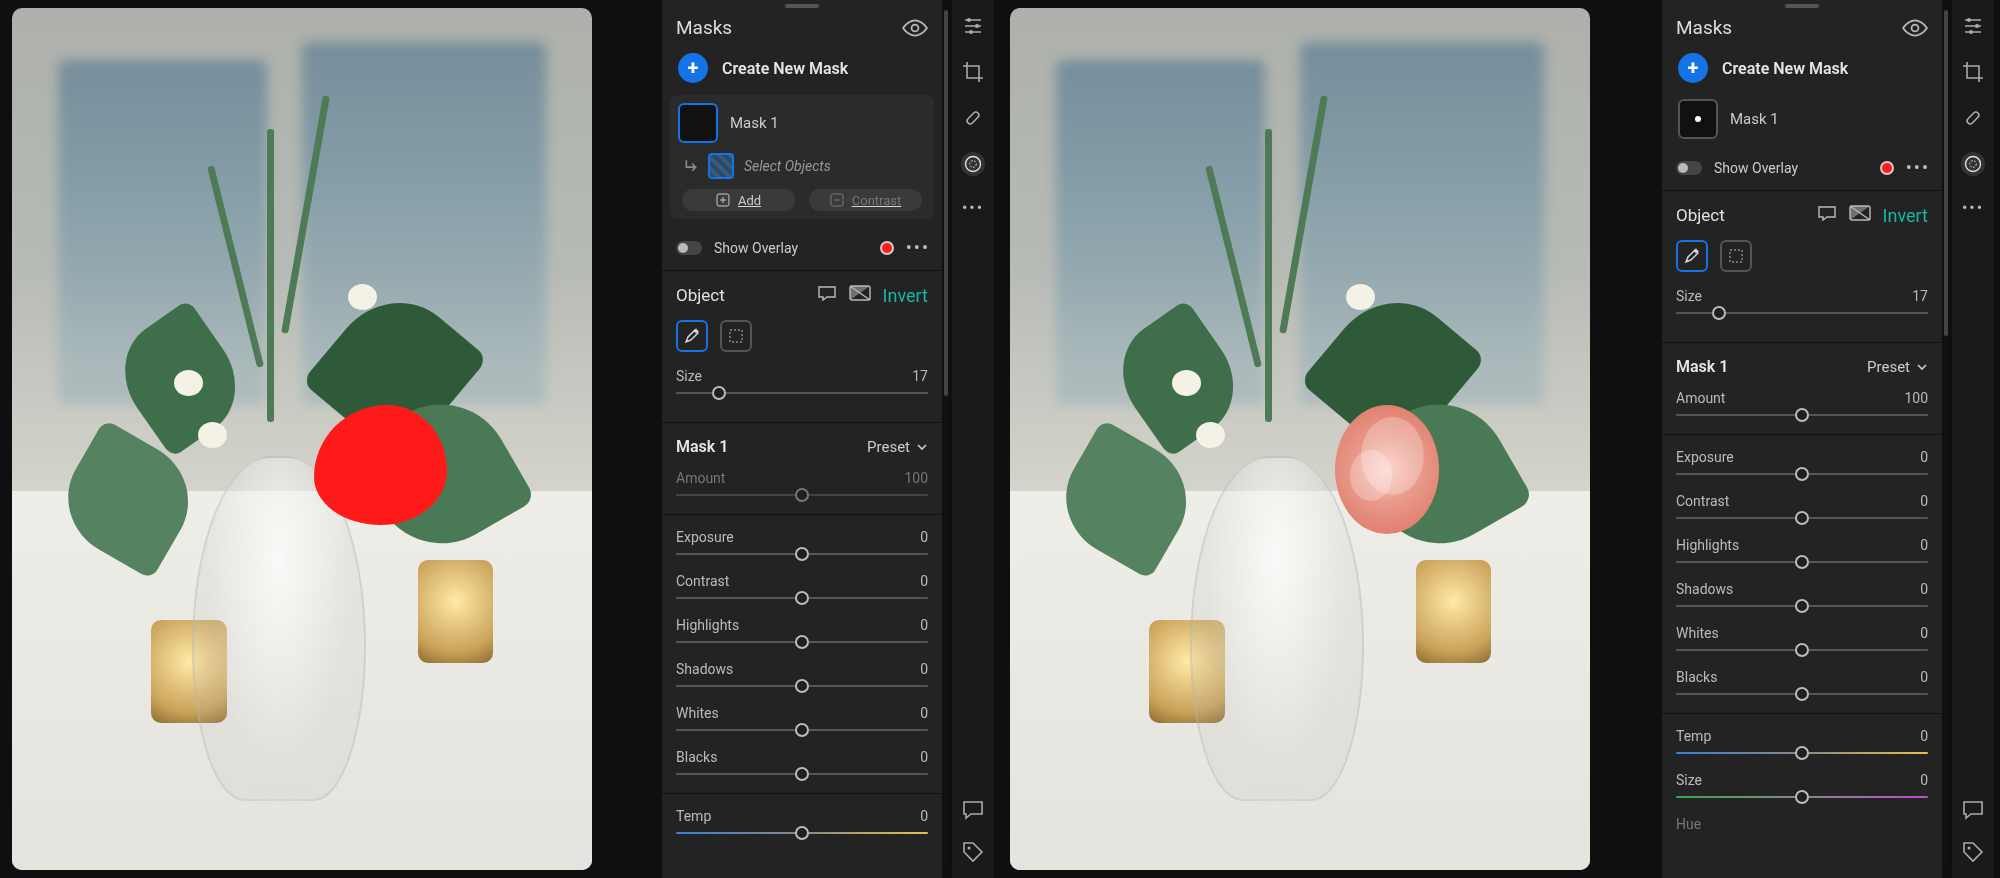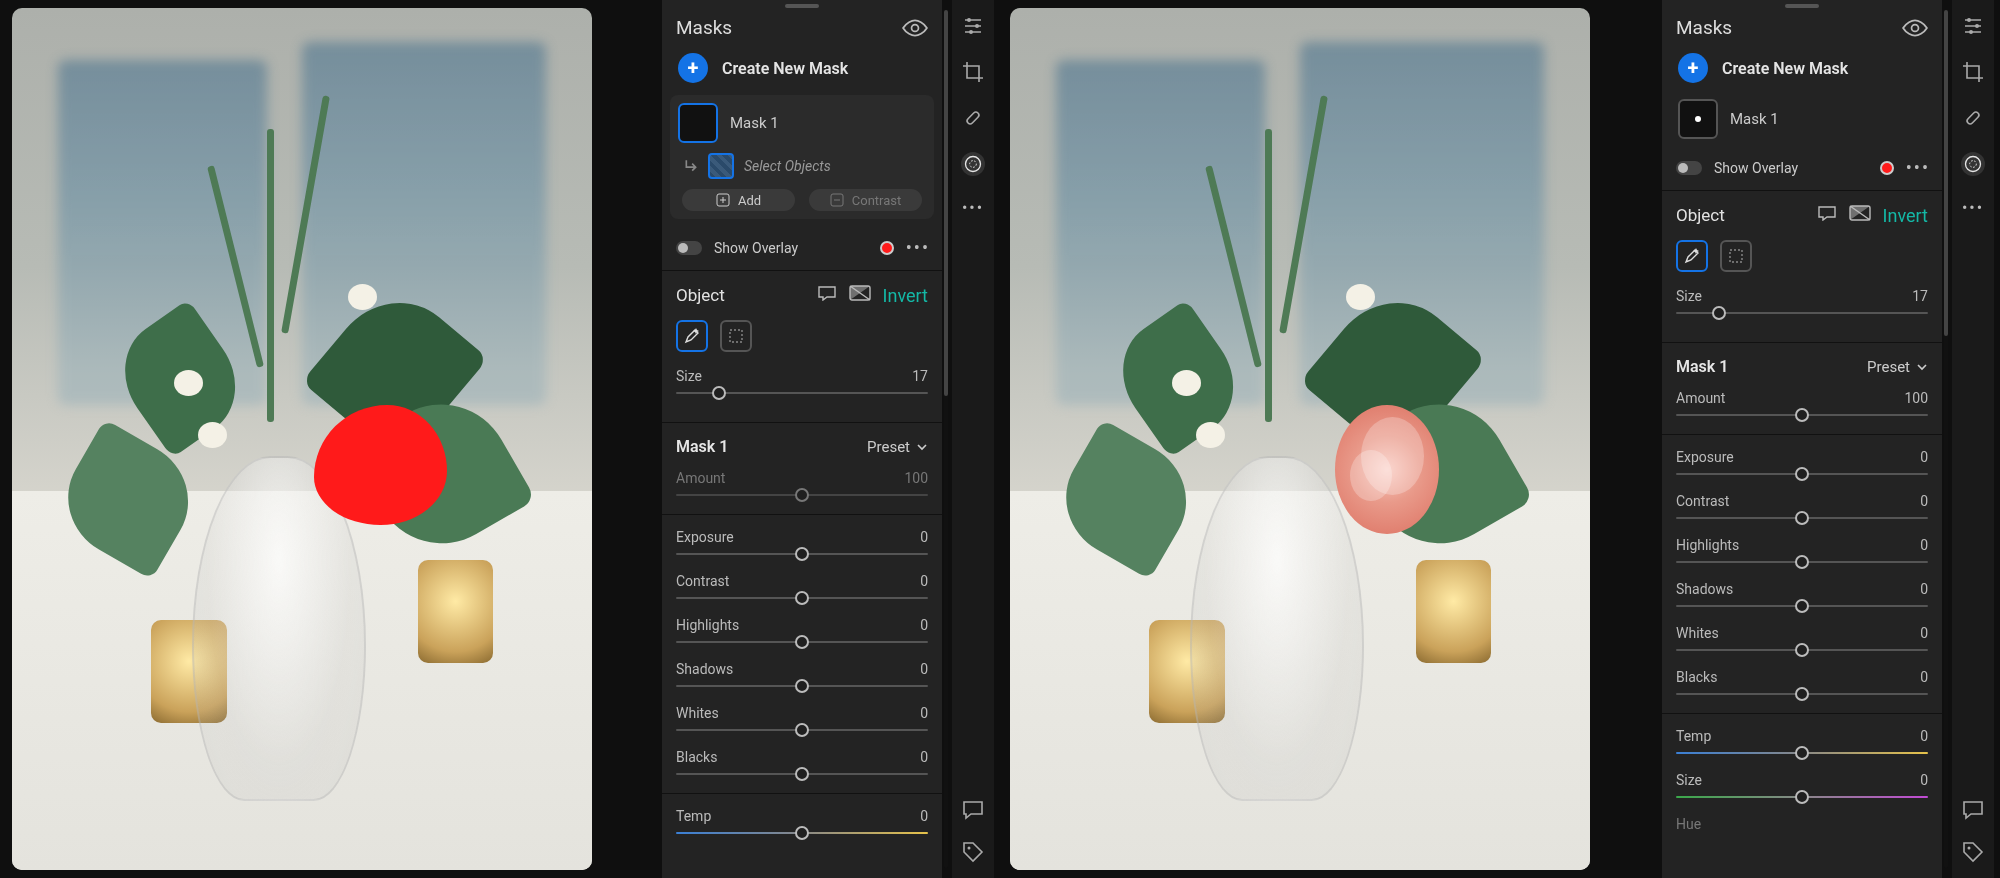--- a/index.html
+++ b/index.html
@@ -37,21 +37,21 @@
   .create-label{font-size:16px;font-weight:600;color:#e5e5e5;}
   .mask-card{background:#2b2b2b;border-radius:8px;margin:0 8px 10px 8px;padding:8px;display:flex;flex-direction:column;gap:10px;}
   .mask-row{display:flex;align-items:center;gap:12px;}
   .mask-thumb{width:40px;height:40px;border:2px solid #1473e6;border-radius:6px;background:#111;display:flex;align-items:center;justify-content:center;}
   .mask-thumb .dot{width:6px;height:6px;background:#fff;border-radius:50%;}
   .mask-name{color:#ccc;font-size:15px;}
   .sub-row{display:flex;align-items:center;gap:10px;padding-left:6px;}
   .sub-arrow{width:14px;height:14px;color:#888;}
   .sel-thumb{width:26px;height:26px;border:2px solid #1473e6;border-radius:4px;background:repeating-linear-gradient(45deg,#2a4a6a,#2a4a6a 4px,#3a5a7a 4px,#3a5a7a 8px);}
   .sel-label{color:#999;font-style:italic;font-size:14px;}
-  .pill-row{display:flex;gap:14px;padding:0 4px;}
+  .pill-row{display:flex;gap:14px;padding:0 4px;text-decoration:underline;}
   .pill{flex:1;height:22px;border-radius:12px;background:#3a3a3a;display:flex;align-items:center;justify-content:center;gap:8px;font-size:13px;color:#ccc;}
   .overlay-row{display:flex;align-items:center;gap:12px;padding:8px 12px 12px 14px;}
   .toggle{width:26px;height:14px;border-radius:8px;background:#444;position:relative;}
   .toggle::after{content:"";position:absolute;width:10px;height:10px;border-radius:50%;background:#bbb;top:2px;left:2px;}
   .overlay-label{flex:1;font-size:14px;color:#ccc;}
   .color-dot{width:14px;height:14px;border-radius:50%;border:2px solid #ccc;}
   .dots{color:#bbb;font-size:18px;letter-spacing:2px;}
   .section{border-top:1px solid #111;padding:14px 14px 10px 14px;}
   .section-head{display:flex;align-items:flex-start;gap:12px;margin-bottom:14px;}
   .section-title{font-size:17px;flex:1;color:#e2e2e2;}

